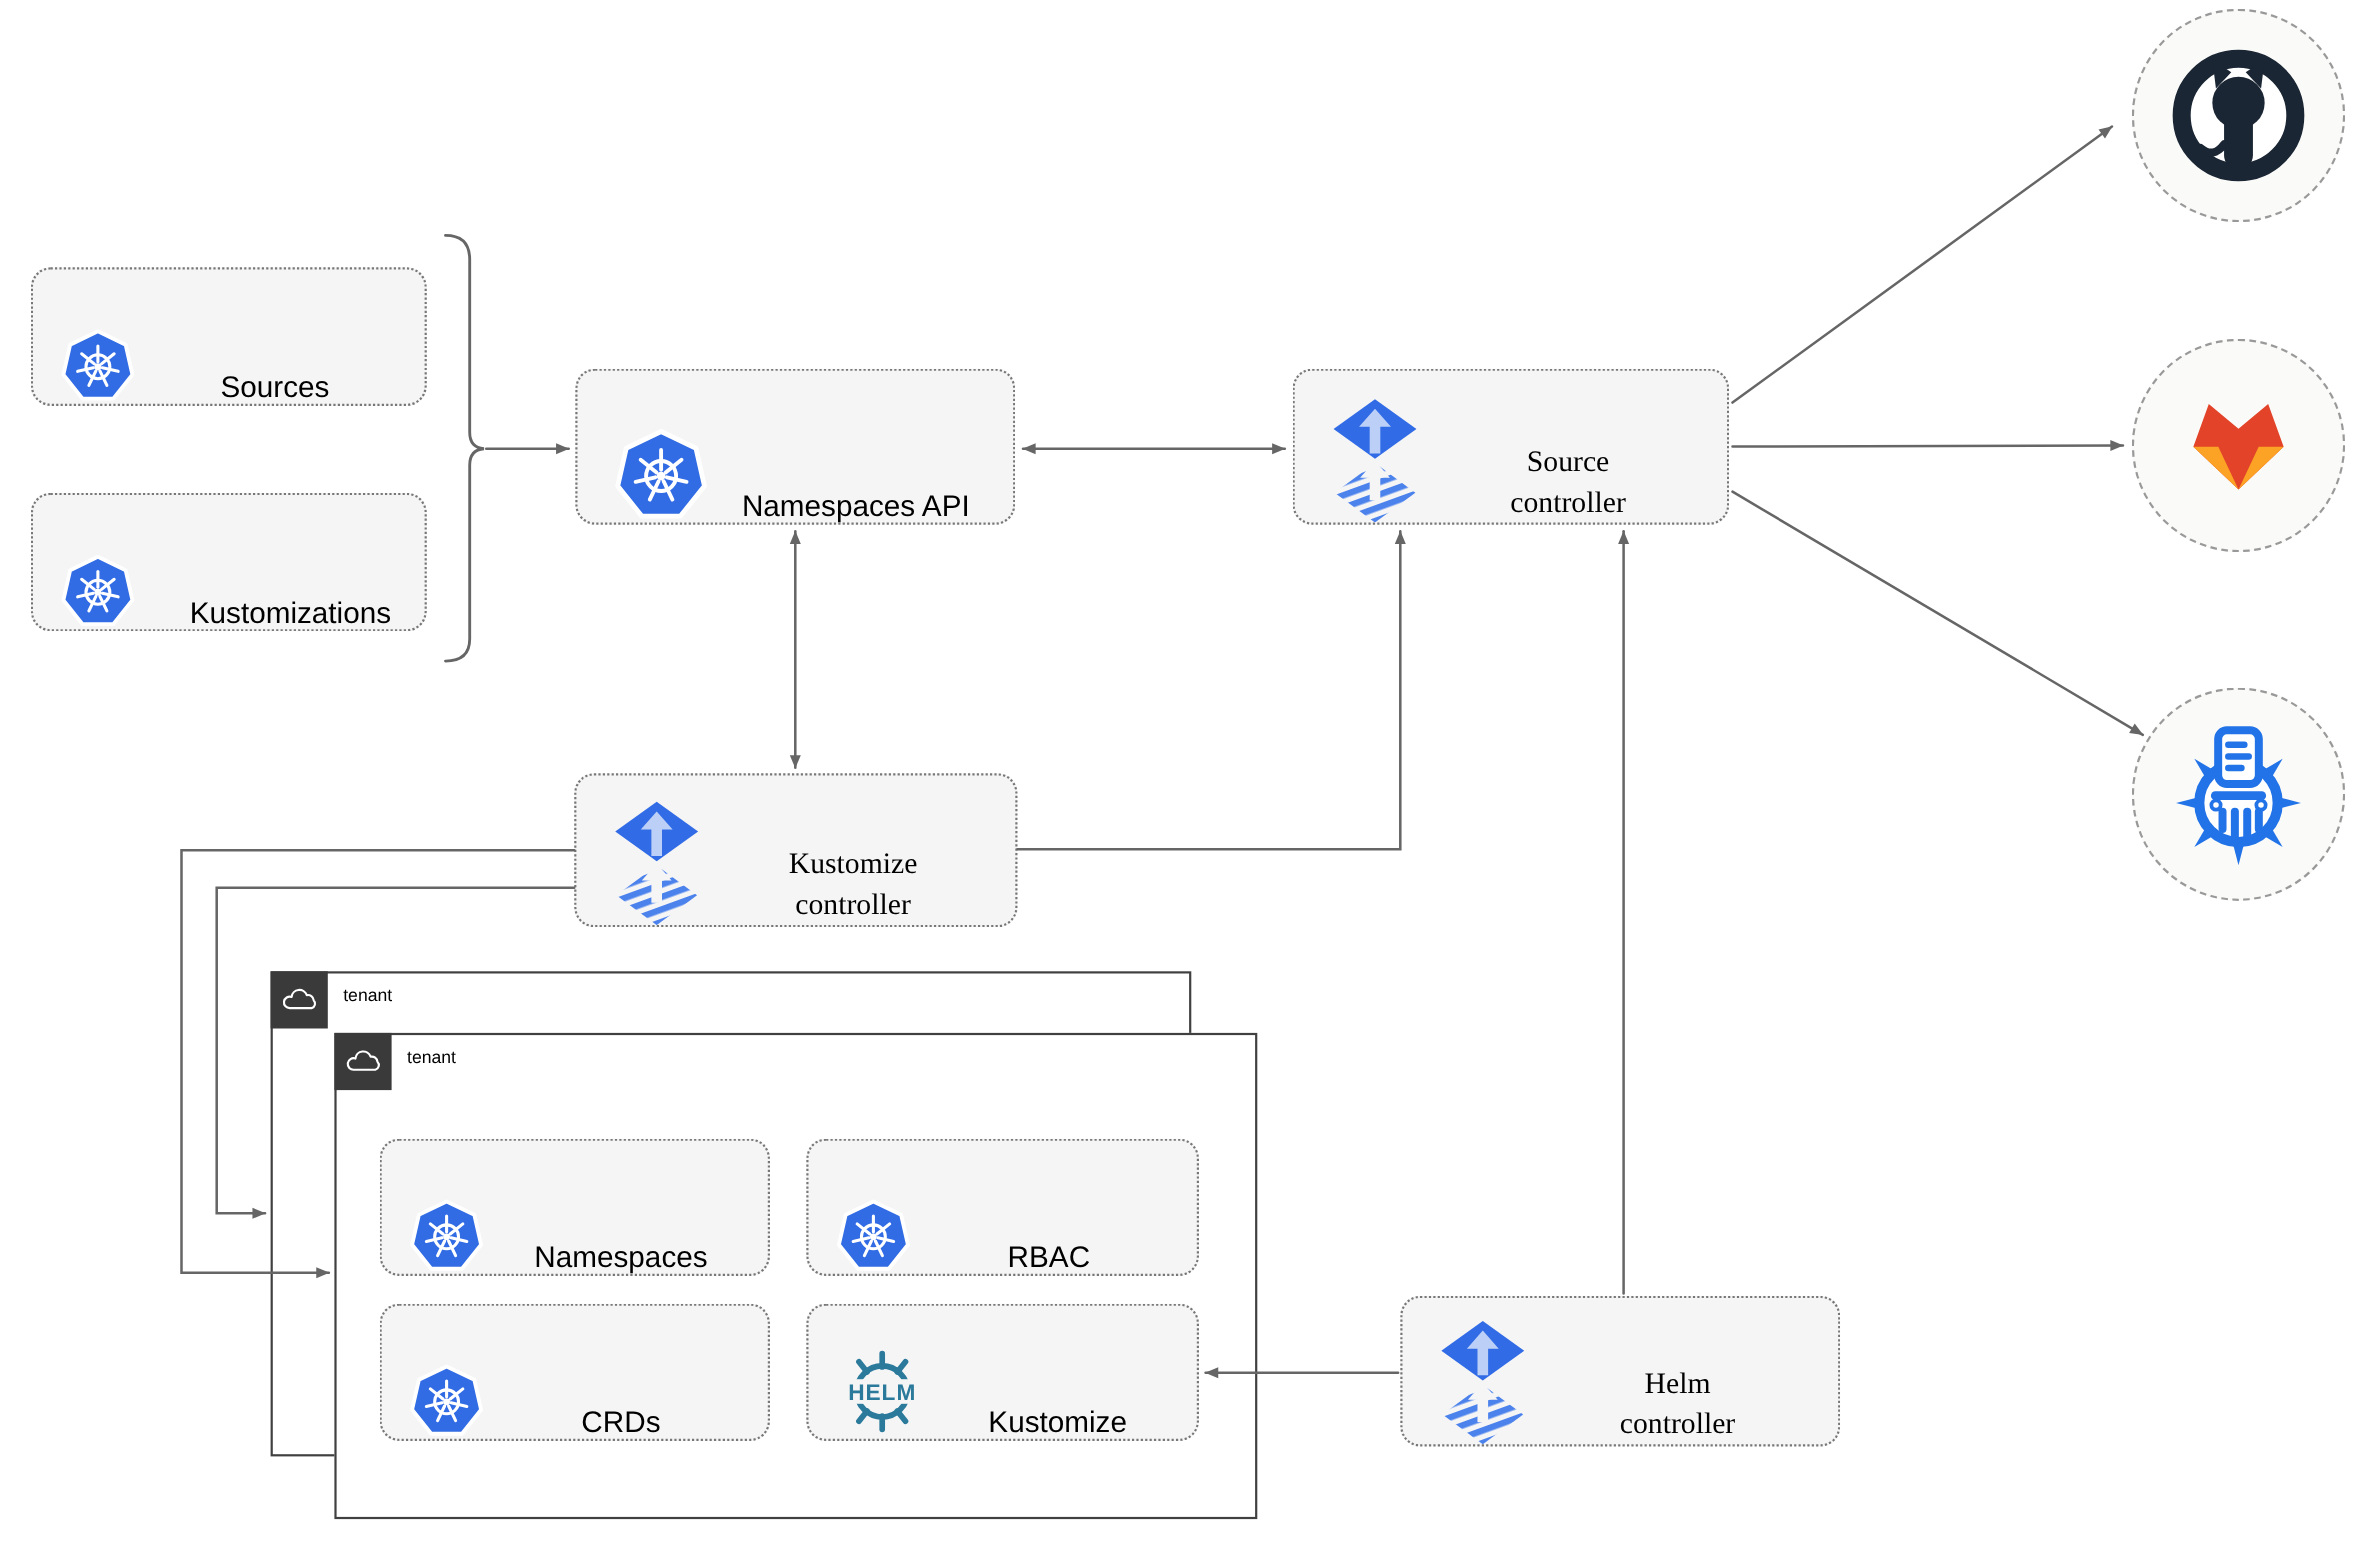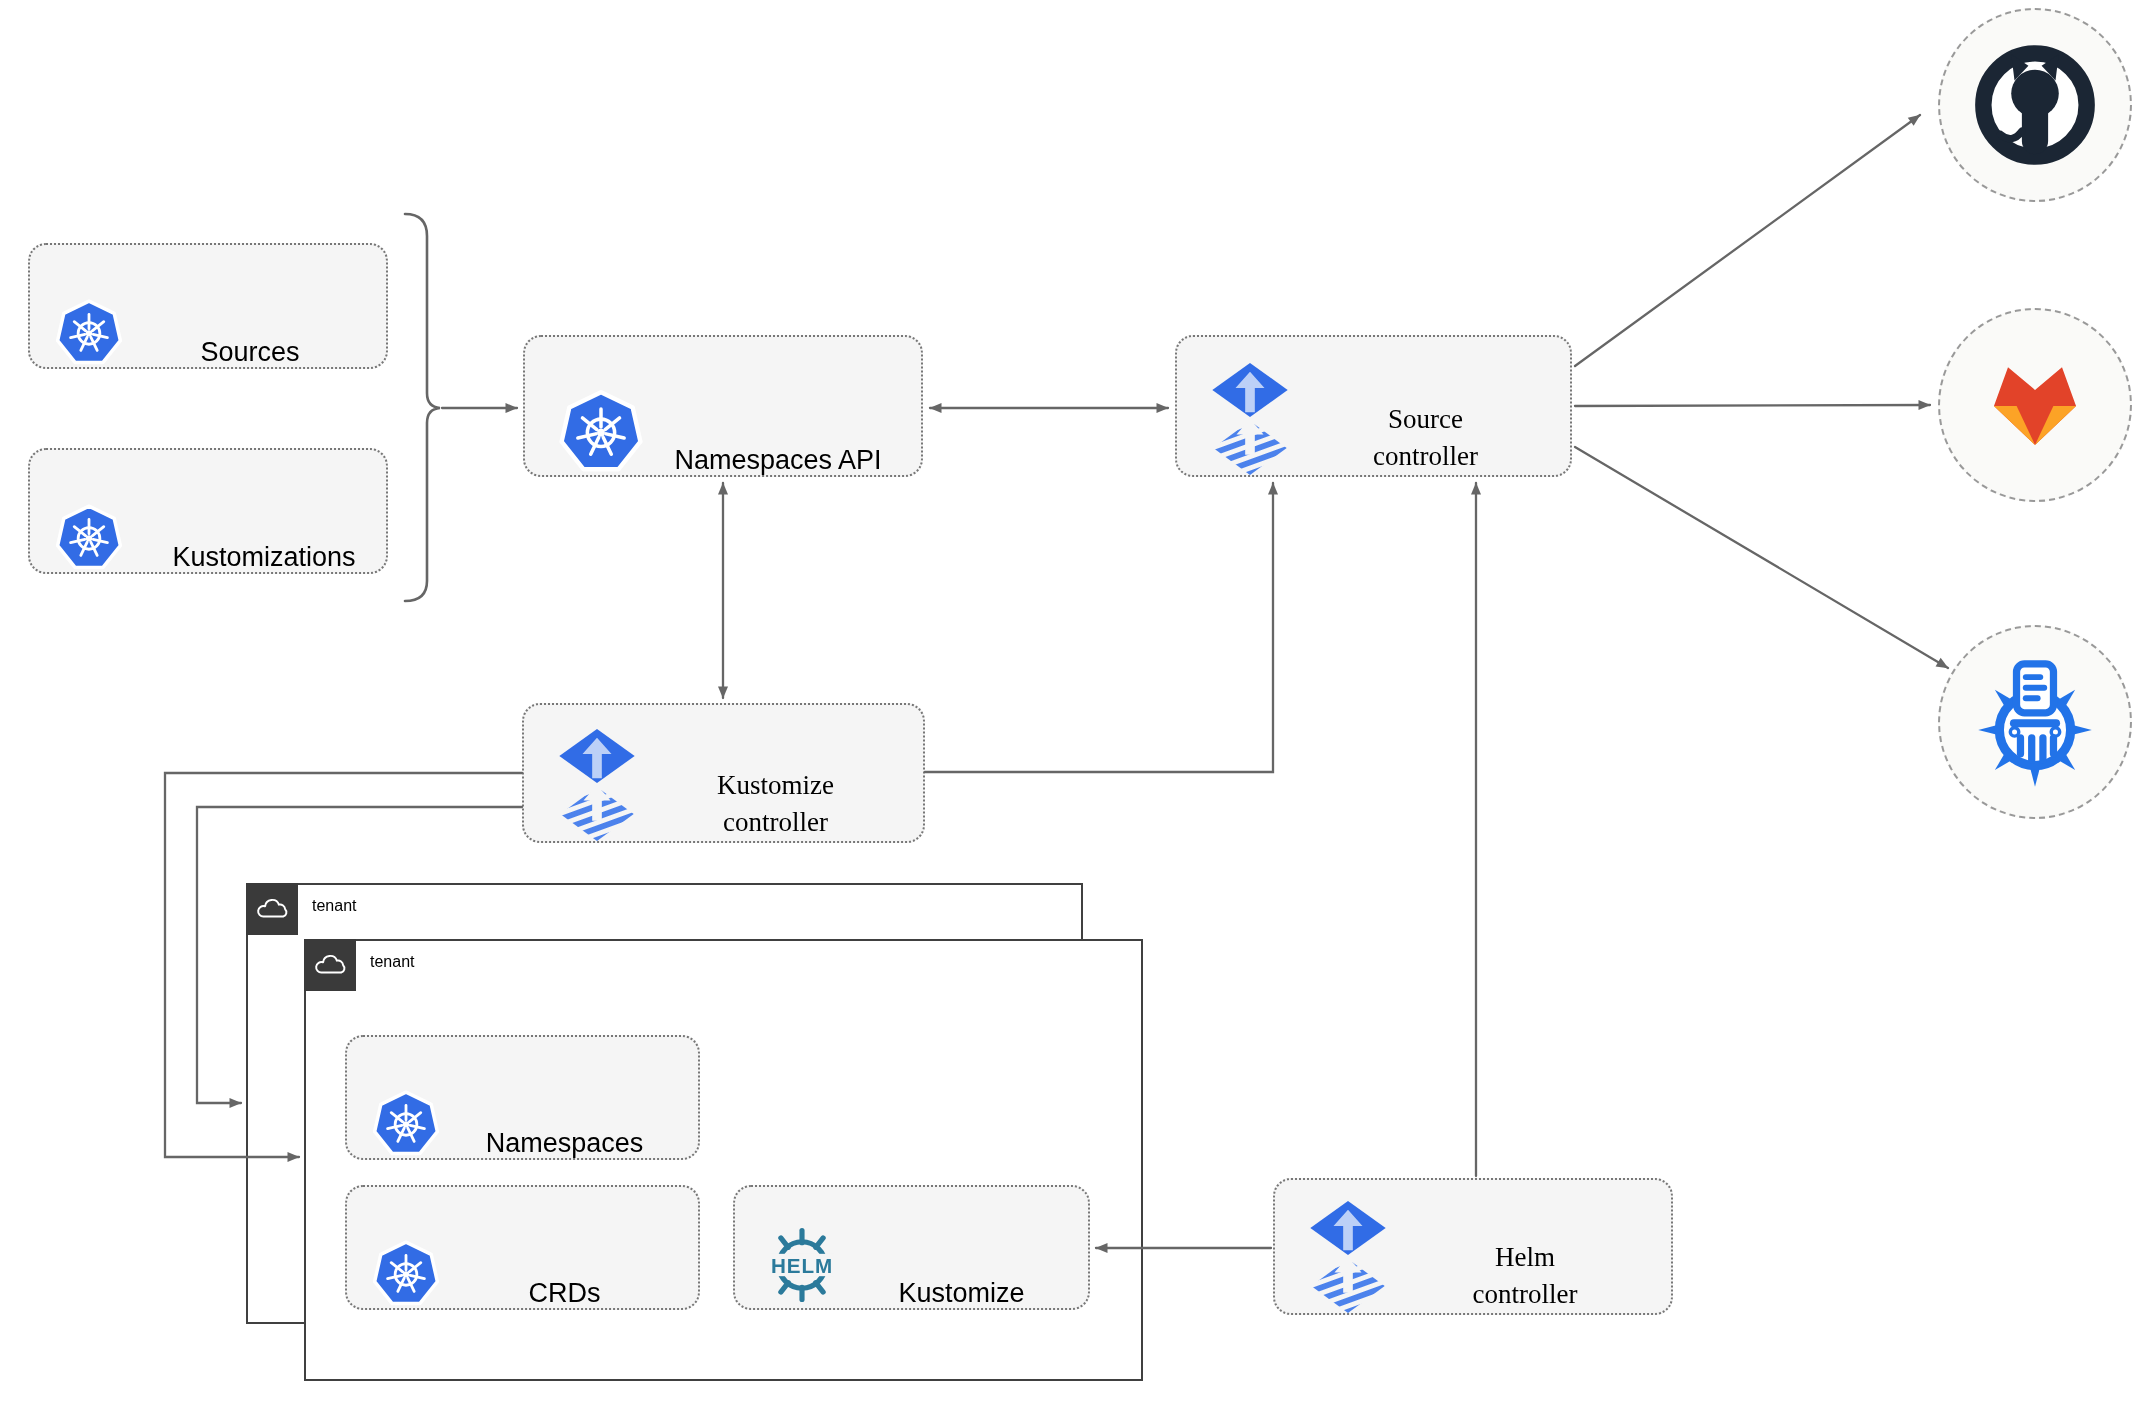--- a/index.html
+++ b/index.html
@@ -161,20 +161,26 @@
     </div>
     <span class="tenant-label">tenant</span>
   </div>
 
   <div class="node" style="left:345px;top:1035px;width:355px;height:125px;">
     <svg class="ic" width="70" height="70" viewBox="0 0 100 100">
         <use href="#sym-k8s"></use>
       </svg>
     <span class="lbl">Namespaces</span>
   </div>
+  <div class="node" style="left:733px;top:1035px;width:357px;height:125px;">
+    <svg class="ic" width="70" height="70" viewBox="0 0 100 100">
+        <use href="#sym-k8s"></use>
+      </svg>
+    <span class="lbl">RBAC</span>
+  </div>
   <div class="node" style="left:345px;top:1185px;width:355px;height:125px;">
     <svg class="ic" width="70" height="70" viewBox="0 0 100 100">
         <use href="#sym-k8s"></use>
       </svg>
     <span class="lbl">CRDs</span>
   </div>
   <div class="node" style="left:733px;top:1185px;width:357px;height:125px;">
     <svg class="ic" width="86" height="86" viewBox="0 0 100 100">
       <circle cx="50" cy="50" r="27" fill="none" stroke="var(--helm_teal)" stroke-width="6"></circle>
       <g stroke="var(--helm_teal)" stroke-width="6" stroke-linecap="round">

